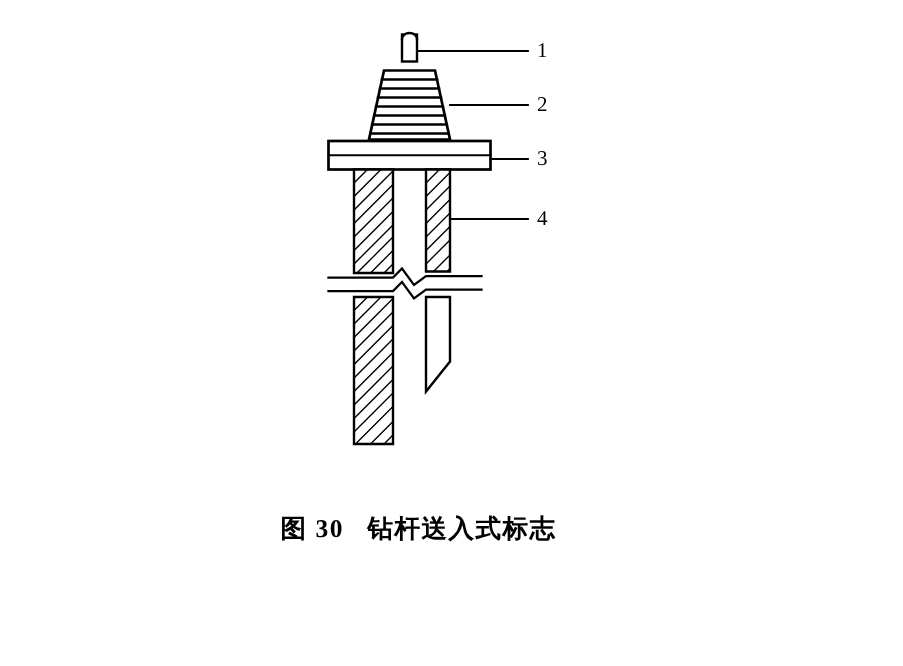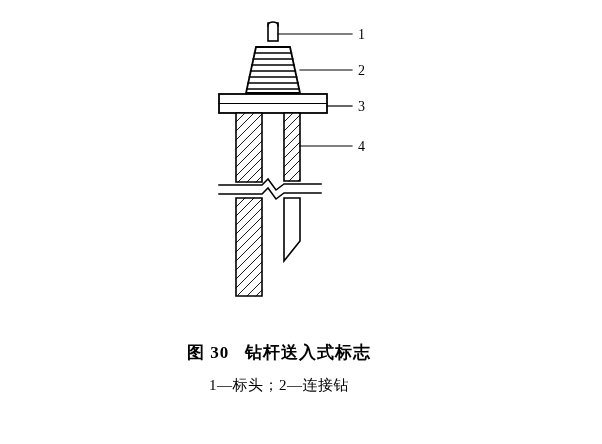--- a/index.html
+++ b/index.html
@@ -152,16 +152,15 @@
 
   <div class="callout-label" style="left:358px; top:28px;">1</div>
   <div class="callout-label" style="left:358px; top:64px;">2</div>
   <div class="callout-label" style="left:358px; top:100px;">3</div>
   <div class="callout-label" style="left:358px; top:140px;">4</div>
 
   <div class="caption-block">
     <div class="fig-title">
       <span class="num">图</span><span>&nbsp;</span><span class="num">30</span><span>&nbsp;&nbsp;&nbsp;</span><span>钻杆送入式标志</span>
     </div>
-    <div class="legend-line">1—标头；2—连接钻</div>
   </div>
 
 </div>
 
 </body></html>

